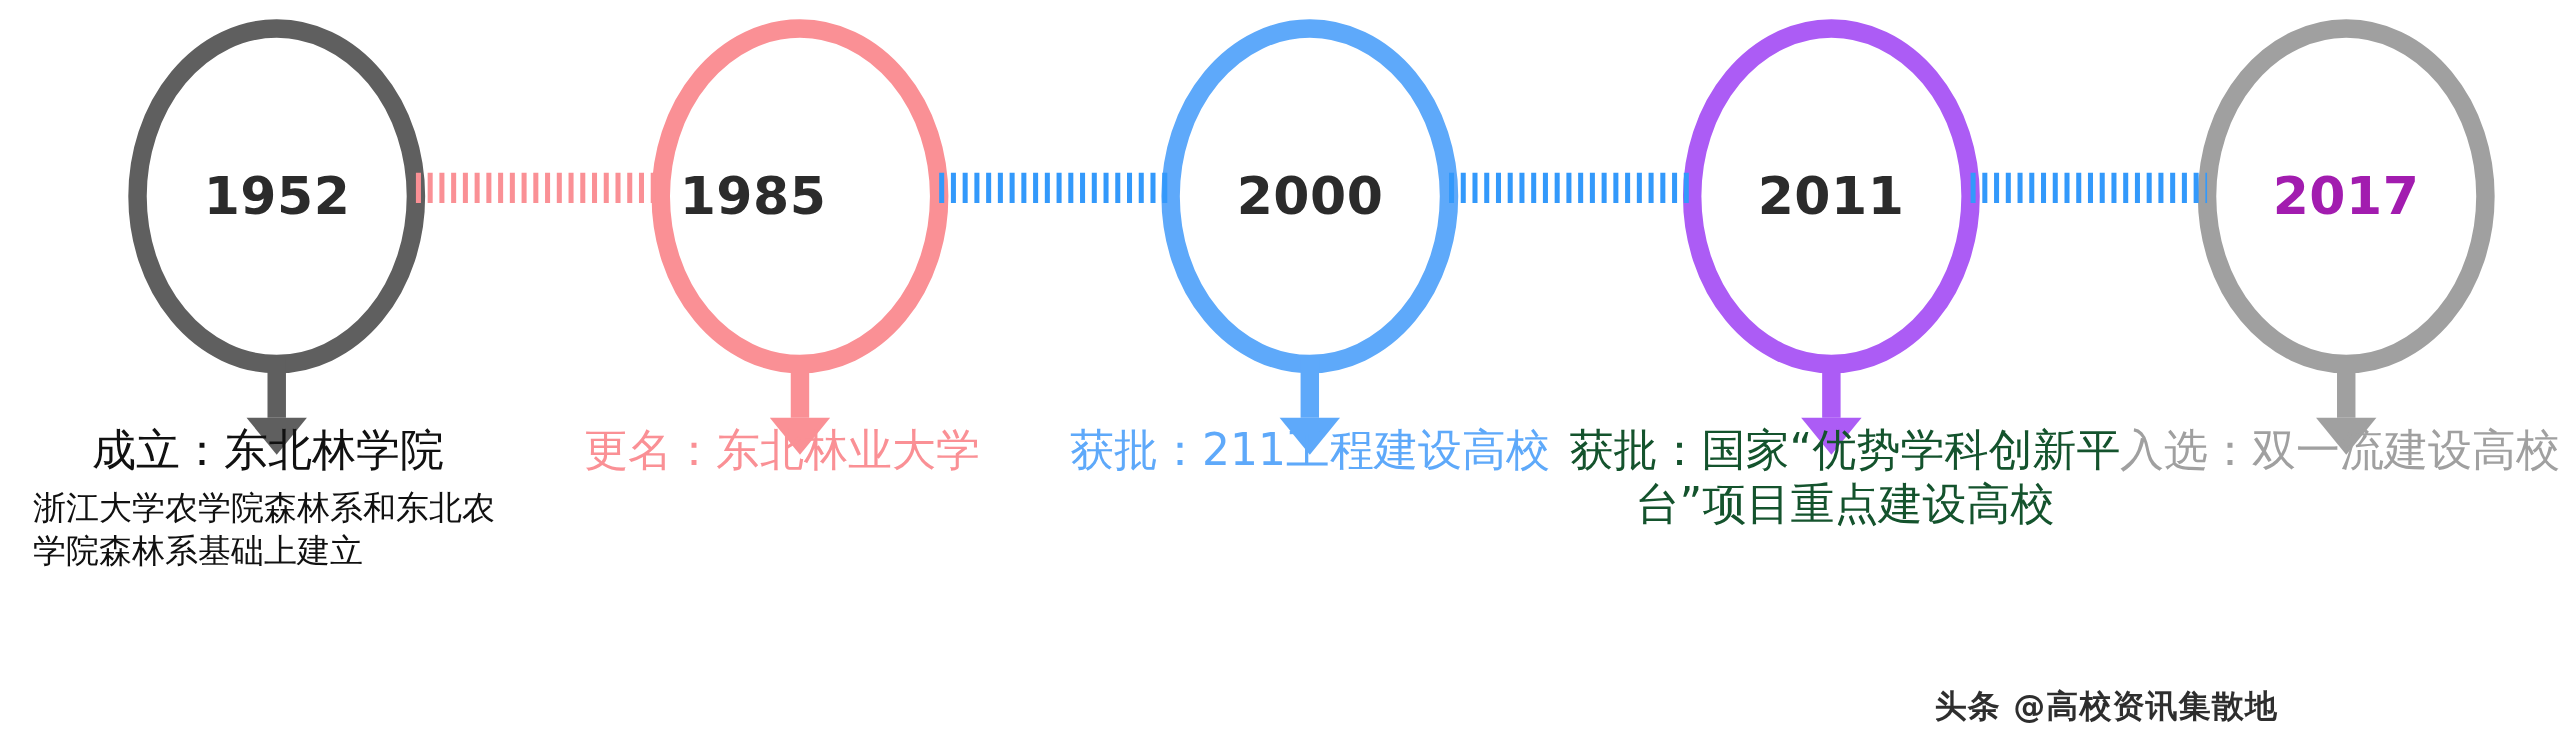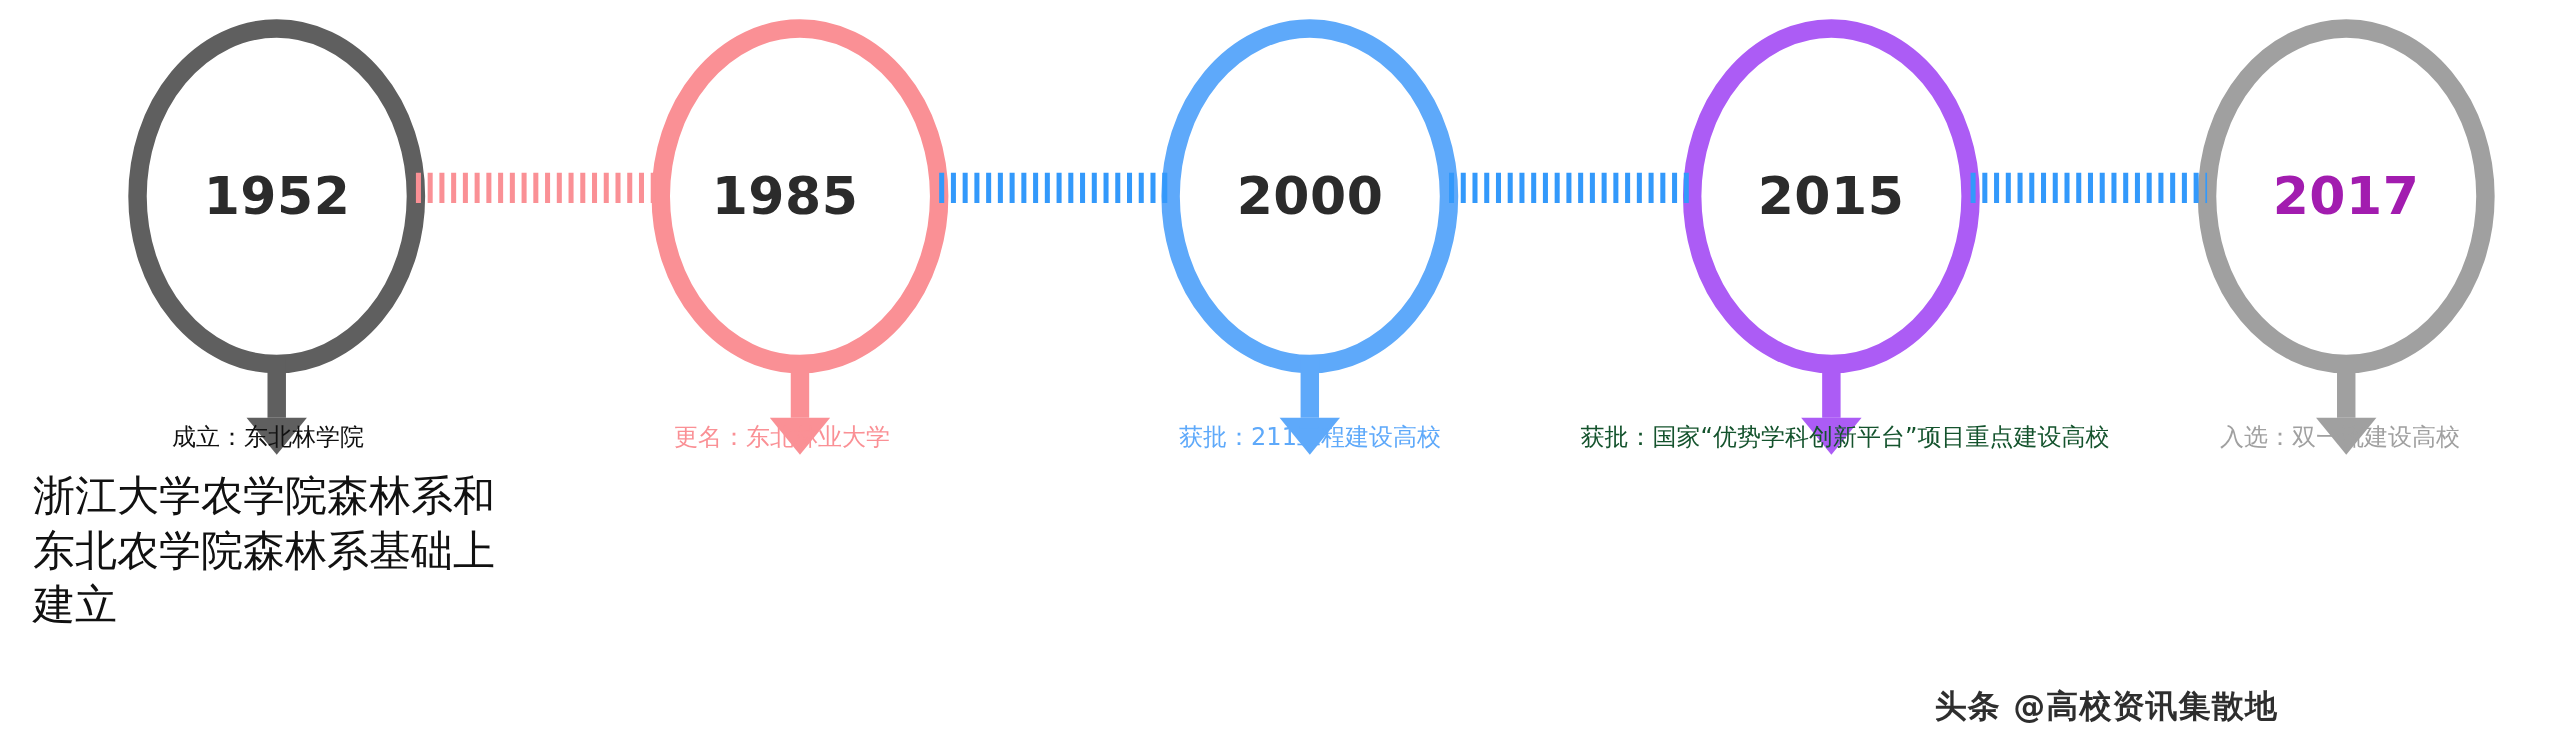--- a/index.html
+++ b/index.html
@@ -47,29 +47,29 @@
   }
 
   
   .caption-block {
     position: absolute;
     transform: translateX(-50%);
     text-align: center;
     font-family: "DejaVu Sans", "Liberation Sans", sans-serif;
   }
   .caption-primary {
-    font-size: 24px;
+    font-size: 44px;
     line-height: 1.22;
     white-space: normal;
     word-break: break-word;
   }
   .caption-secondary {
-    font-size: 42px;
+    font-size: 33px;
     line-height: 1.30;
-    margin-top: 17px;
+    margin-top: 10px;
     color: #111111;
     text-align: left;
     word-break: break-all;
   }
 
   
   #watermark {
     position: absolute;
     right: 38px;
     bottom: 26px;
@@ -110,23 +110,23 @@
     <g id="svg-connectors">
         <line x1="248" y1="112" x2="394" y2="112" stroke="#fa9095" stroke-width="18" stroke-dasharray="3 4"></line>
         <line x1="560" y1="112" x2="698" y2="112" stroke="#3399fb" stroke-width="18" stroke-dasharray="3 4"></line>
         <line x1="864" y1="112" x2="1009" y2="112" stroke="#3399fb" stroke-width="18" stroke-dasharray="3 4"></line>
         <line x1="1175" y1="112" x2="1316" y2="112" stroke="#3399fb" stroke-width="18" stroke-dasharray="3 4"></line>
       </g>
   </svg>
 
   <div id="year-layer">
       <div class="year-label" style="left: 277px; top: 196px; color: rgb(43, 43, 43);">1952</div>
-      <div class="year-label" style="left: 785px; top: 196px; color: rgb(43, 43, 43);">1985</div>
+      <div class="year-label" style="left: 753px; top: 196px; color: rgb(43, 43, 43);">1985</div>
       <div class="year-label" style="left: 1310px; top: 196px; color: rgb(43, 43, 43);">2000</div>
-      <div class="year-label" style="left: 1831px; top: 196px; color: rgb(43, 43, 43);">2015</div>
+      <div class="year-label" style="left: 1831px; top: 196px; color: rgb(43, 43, 43);">2011</div>
       <div class="year-label" style="left: 2346px; top: 196px; color: #a21caf;">2017</div>
     </div>
   <div id="caption-layer">
       <div class="caption-block" style="left: 268px; top: 423px; width: 470px;">
         <div class="caption-primary" style="color: rgb(17, 17, 17);">成立：东北林学院</div>
         <div class="caption-secondary" style="color: rgb(17, 17, 17);">浙江大学农学院森林系和东北农学院森林系基础上建立</div>
       </div>
       <div class="caption-block" style="left: 782px; top: 423px; width: 503px;">
         <div class="caption-primary" style="color: rgb(250, 144, 149);">更名：东北林业大学</div>
       </div>

